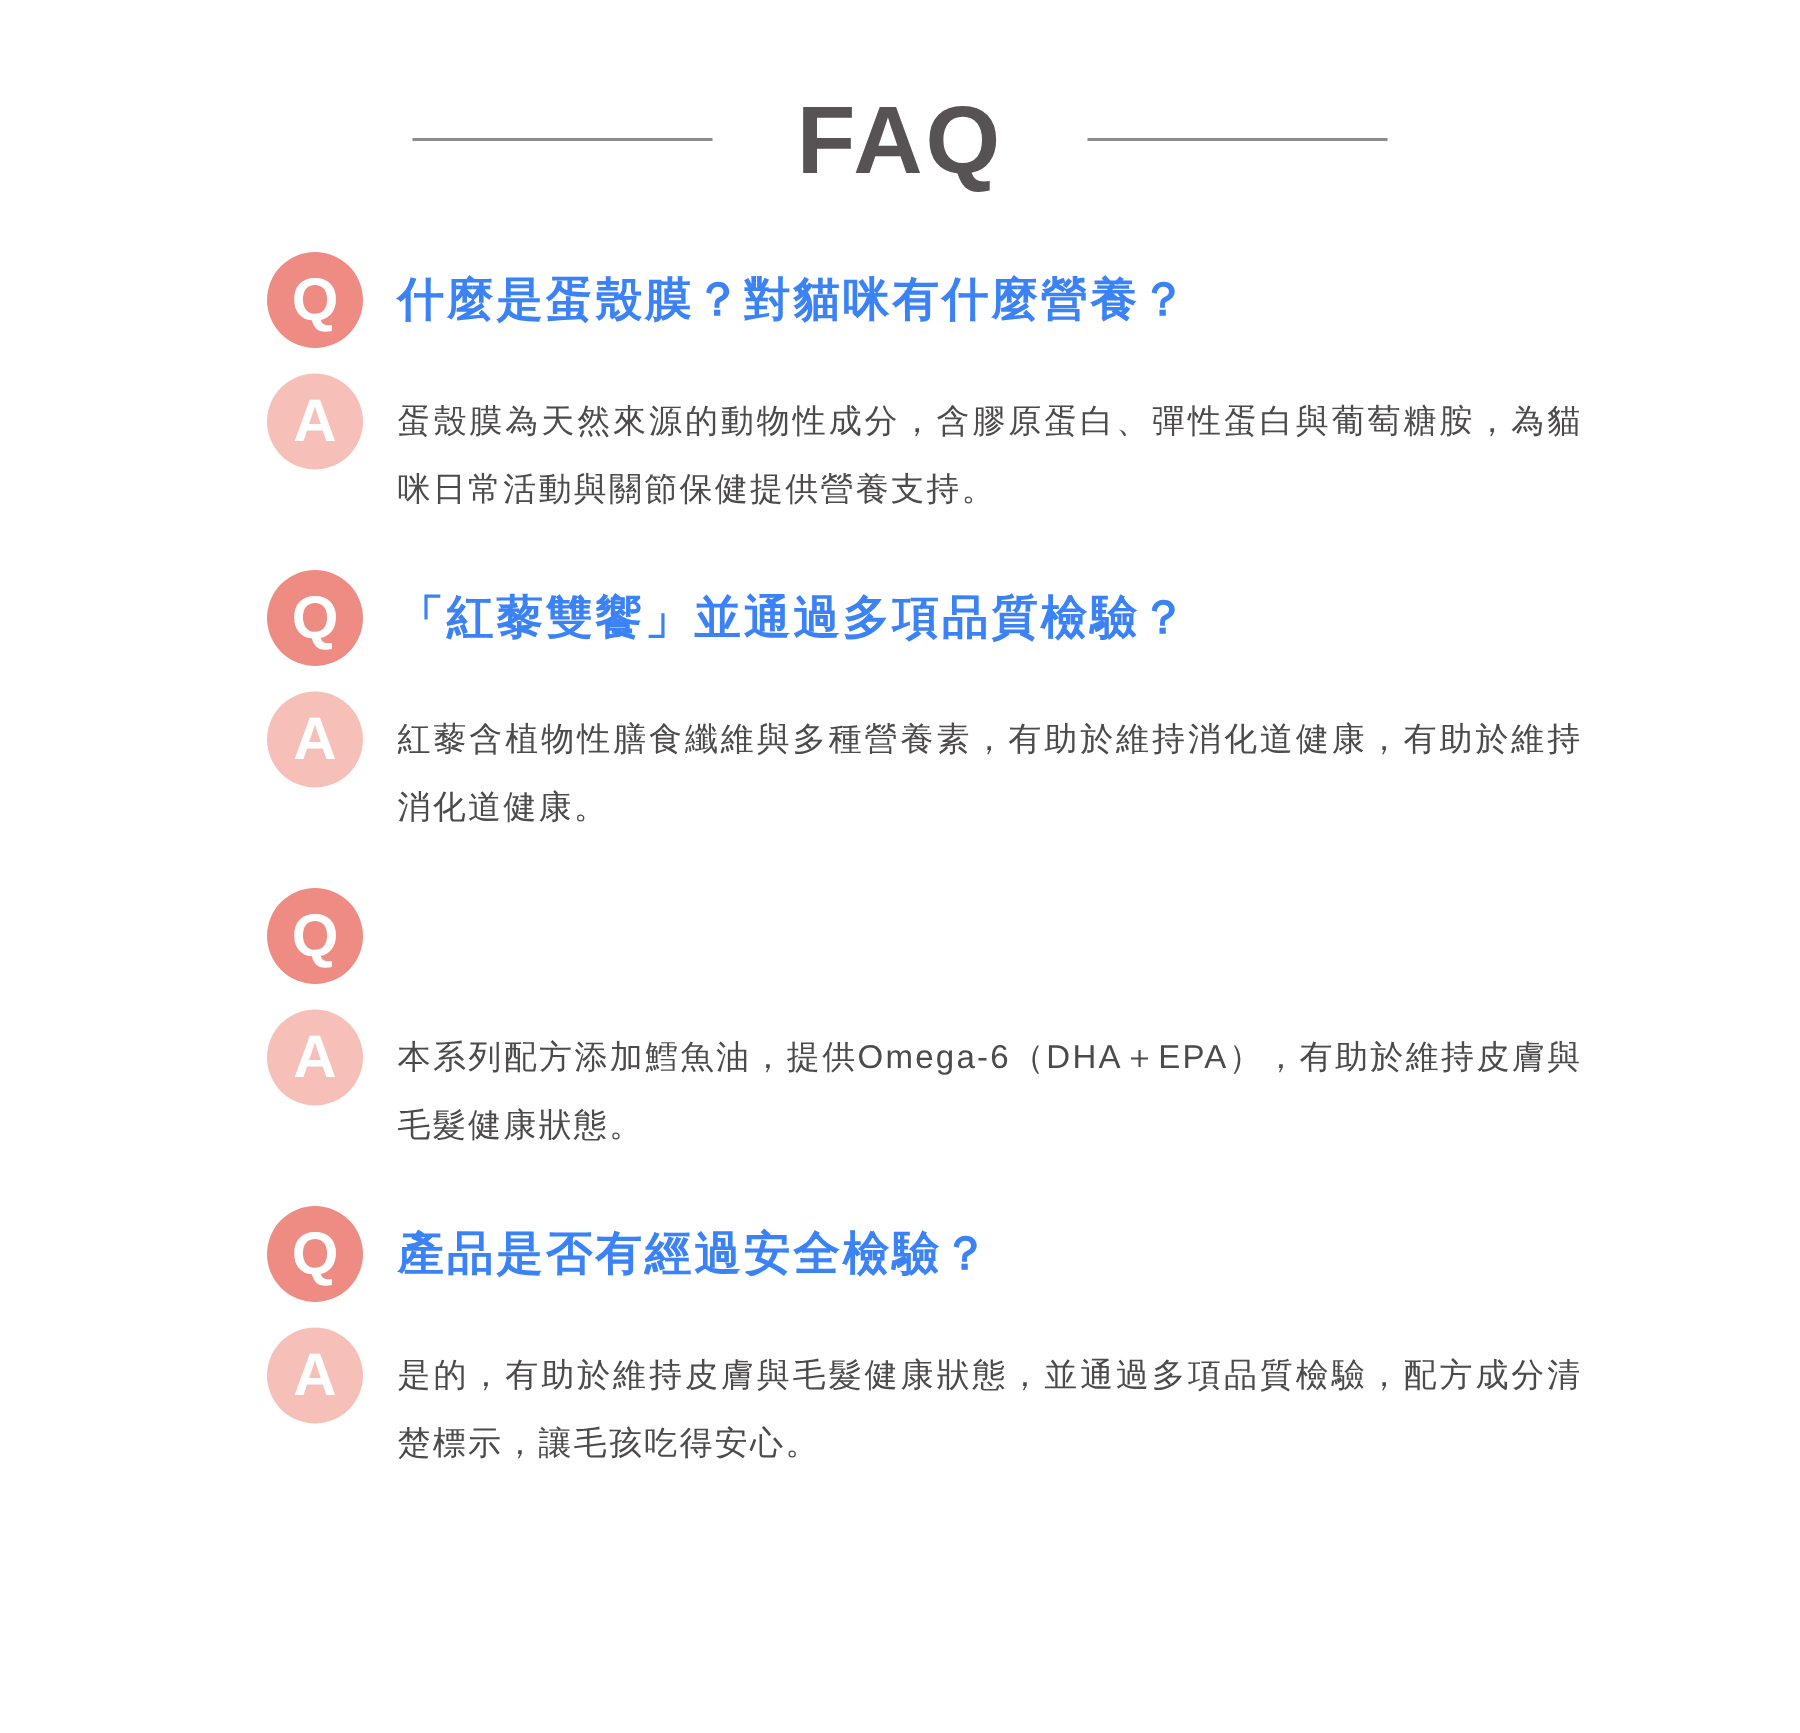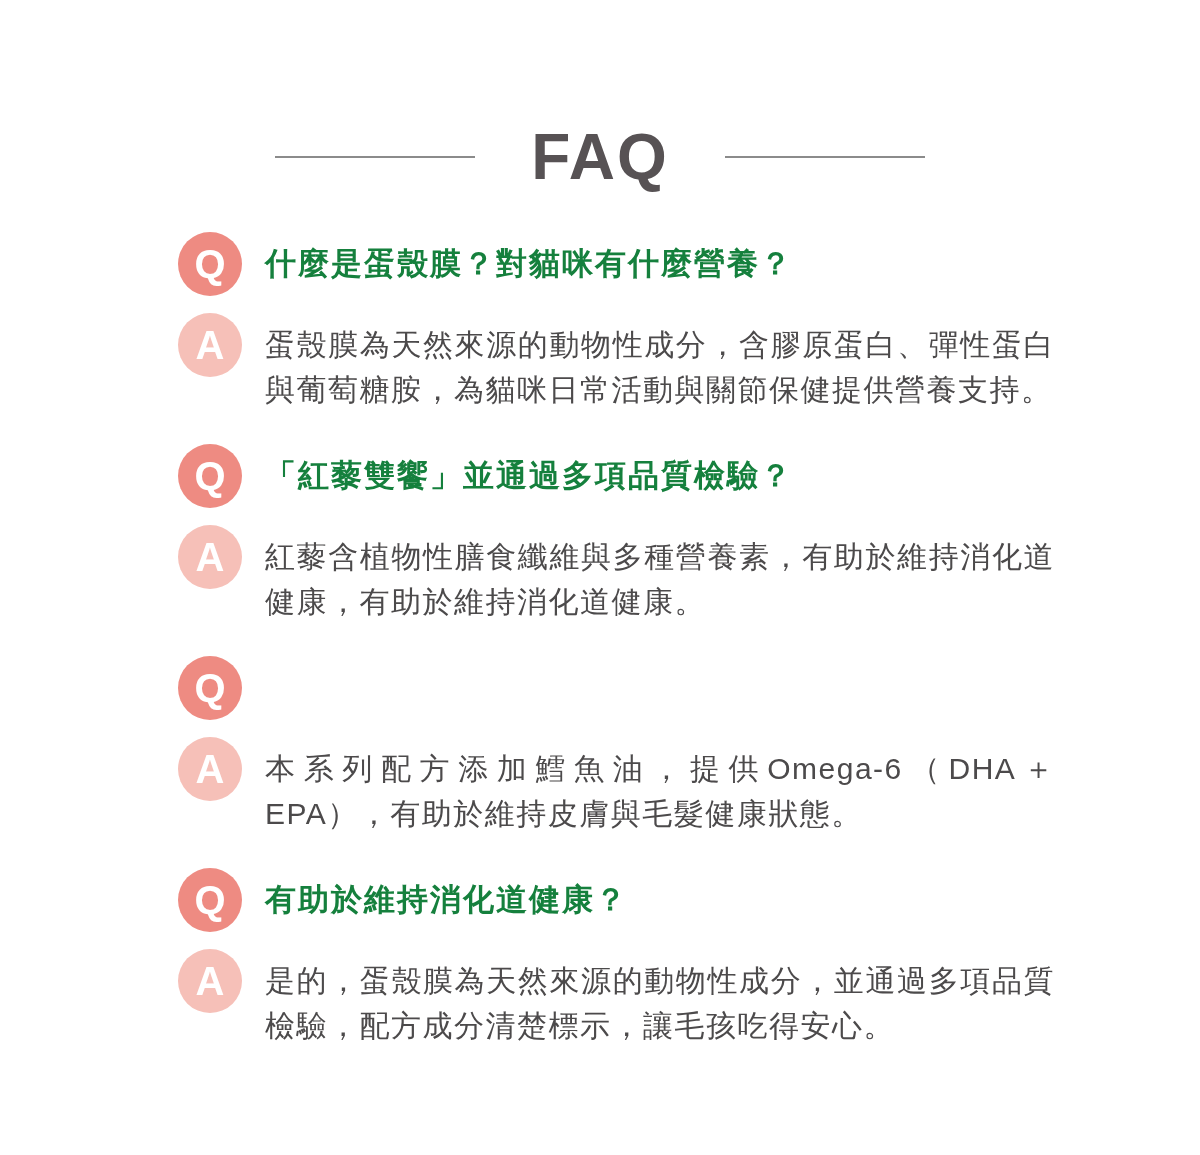--- a/index.html
+++ b/index.html
@@ -9,21 +9,21 @@
     width: 1200px;
     min-height: 1155px;
     background: #ffffff;
     font-family: "Liberation Sans", sans-serif;
     overflow: hidden;
   }
   .header {
     display: flex;
     align-items: center;
     justify-content: center;
-    padding-top: 120px;
+    padding-top: 56px;
   }
   .divider {
     width: 200px;
     height: 2px;
     background: #8b8b8b;
   }
   .title {
     font-size: 64px;
     font-weight: bold;
     color: #575254;
@@ -58,28 +58,28 @@
   .q-badge { background: #ee8b82; }
   .a-badge { background: #f6c0b8; }
   .q-text {
     margin-left: 23px;
     width: 790px;
     min-height: 64px;
     display: flex;
     align-items: center;
     font-size: 31px;
     font-weight: bold;
-    color: #15803d;
+    color: #3b82f6;
     letter-spacing: 2px;
   }
   .a-text {
     margin-left: 23px;
     width: 790px;
     padding-top: 9px;
-    font-size: 30px;
+    font-size: 22px;
     color: #4c4a4b;
     line-height: 45px;
     letter-spacing: 1.5px;
     text-align: justify;
   }
 </style>
 </head>
 <body>
 
 <div class="page">
@@ -113,21 +113,21 @@
     <div class="qa-row q-row">
       <div class="badge q-badge">Q</div>
     </div>
     <div class="qa-row a-row">
       <div class="badge a-badge">A</div>
       <div class="a-text">本系列配方添加鱈魚油，提供Omega-6（DHA＋EPA），有助於維持皮膚與毛髮健康狀態。</div>
     </div>
 
     <div class="qa-row q-row">
       <div class="badge q-badge">Q</div>
-      <div class="q-text">有助於維持消化道健康？</div>
+      <div class="q-text">產品是否有經過安全檢驗？</div>
     </div>
     <div class="qa-row a-row last">
       <div class="badge a-badge">A</div>
-      <div class="a-text">是的，蛋殼膜為天然來源的動物性成分，並通過多項品質檢驗，配方成分清楚標示，讓毛孩吃得安心。</div>
+      <div class="a-text">是的，有助於維持皮膚與毛髮健康狀態，並通過多項品質檢驗，配方成分清楚標示，讓毛孩吃得安心。</div>
     </div>
 
   </div>
 </div>
 
 </body></html>

